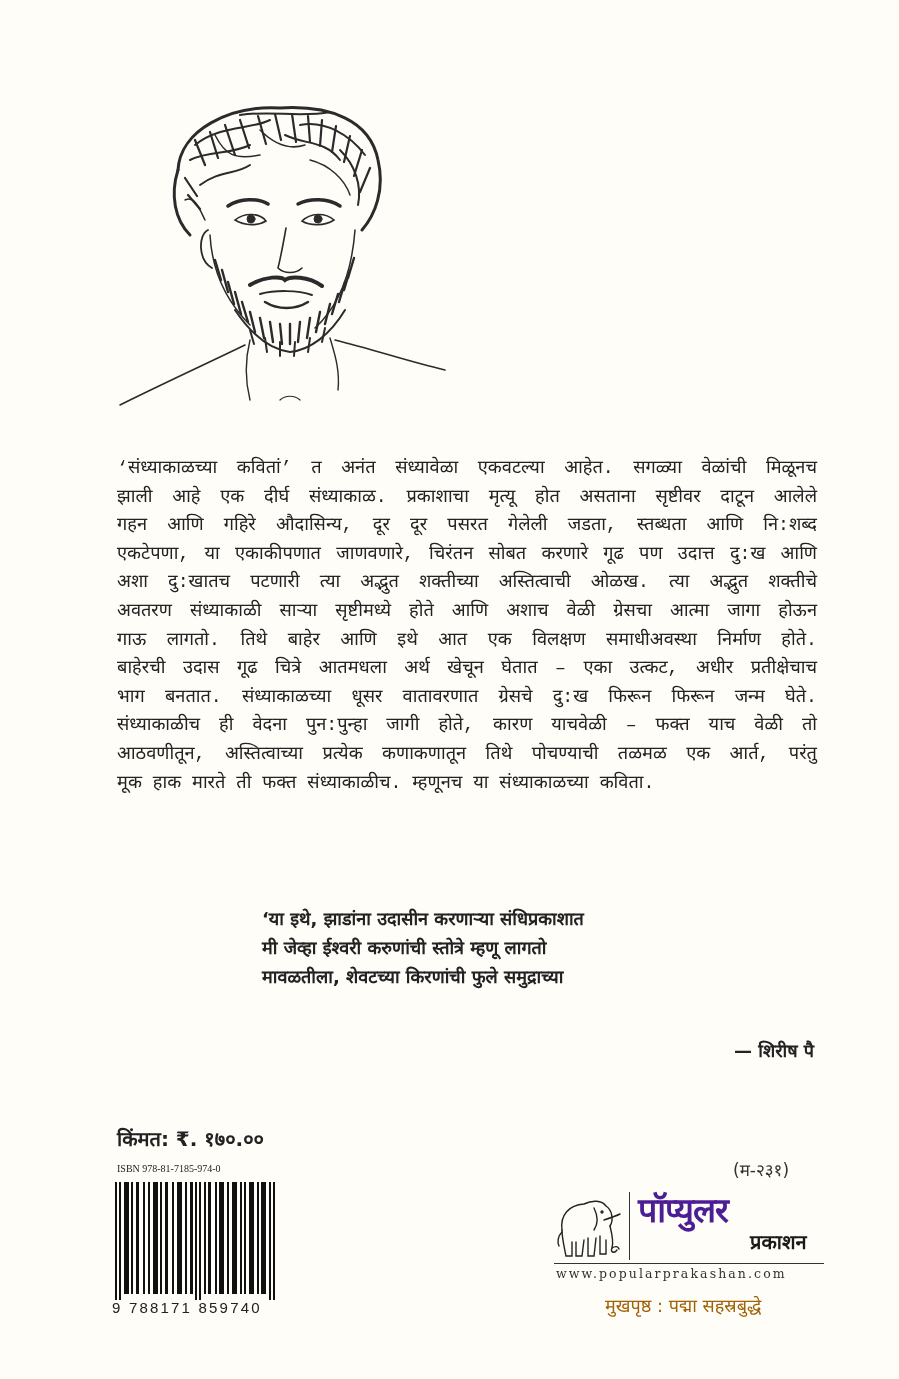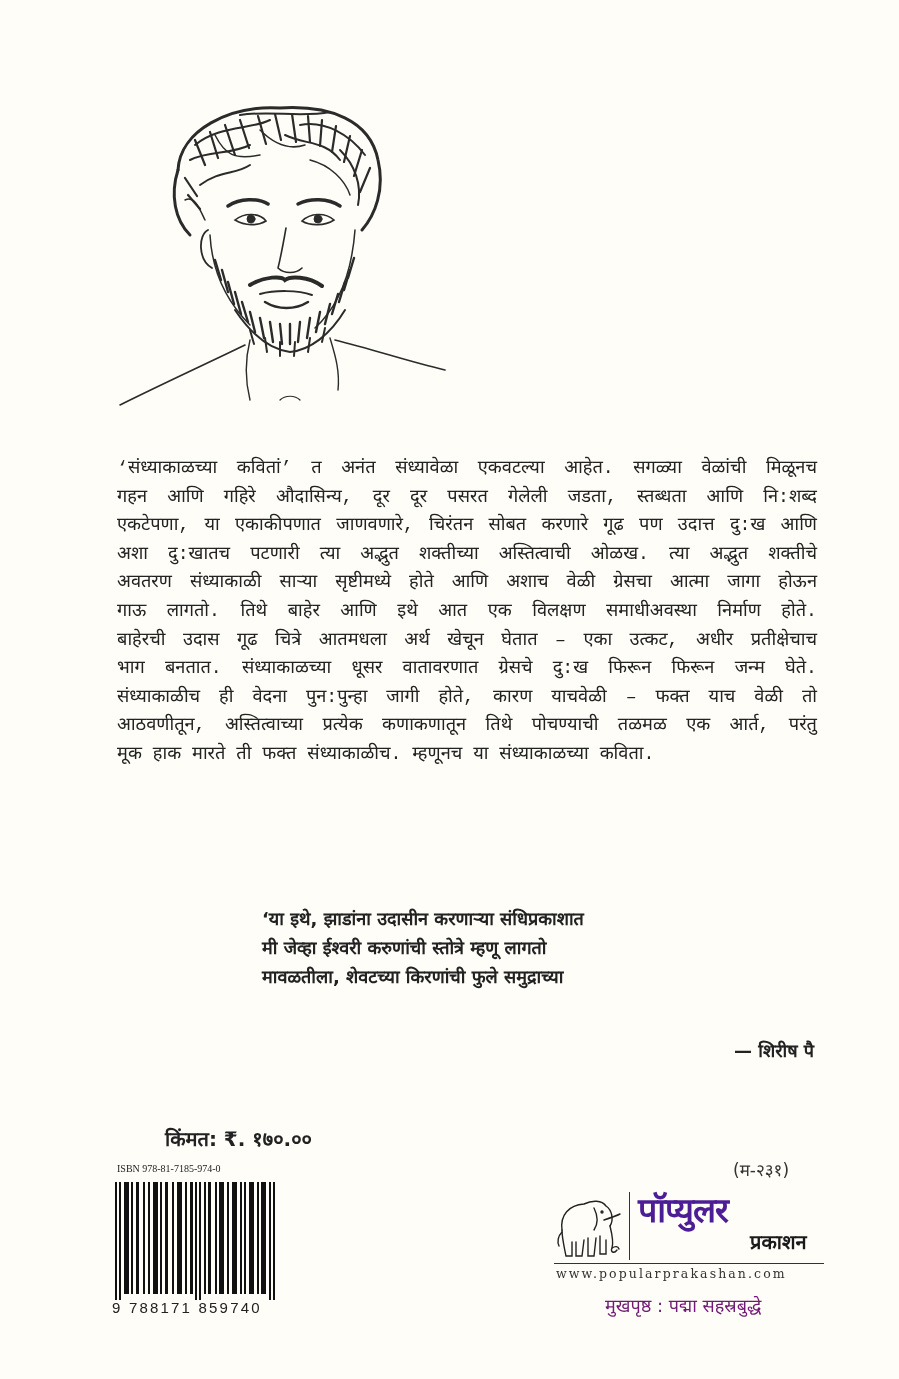--- a/index.html
+++ b/index.html
@@ -32,21 +32,21 @@
       font-size: 18px; line-height: 29px;
       color: #222;
     }
     .quote .qline { display: block; white-space: nowrap; }
     .attribution {
       position: absolute; left: 734px; top: 1038px;
       font-weight: bold; font-size: 18px; color: #222; white-space: nowrap;
     }
     .price {
       position: absolute; left: 117px; top: 1125px;
-      font-weight: bold; font-size: 20px; color: #222; white-space: nowrap; margin-left: 48px;
+      font-weight: bold; font-size: 20px; color: #222; white-space: nowrap;
     }
     .isbn-text {
       position: absolute; left: 117px; top: 1163px;
       font-family: Liberation Serif, serif;
       font-size: 10px; color: #222; white-space: nowrap;
     }
     .barcode {
       position: absolute; left: 112px; top: 1182px;
       width: 170px; height: 145px;
     }
@@ -80,21 +80,21 @@
     .logo-rule {
       position: absolute; left: 554px; top: 1263px; width: 270px; height: 1px; background: #333;
     }
     .website {
       position: absolute; left: 556px; top: 1266px;
       font-family: "DejaVu Serif", serif;
       font-size: 12.5px; color: #333; letter-spacing: 2.1px; white-space: nowrap;
     }
     .cover-credit {
       position: absolute; left: 605px; top: 1293px;
-      font-size: 18px; color: #701a75; white-space: nowrap;
+      font-size: 18px; color: #a16207; white-space: nowrap;
     }
   </style>
 </head>
 <body>
 
 <div class="portrait">
   <svg width="400" height="330" viewBox="0 0 400 330" xmlns="http://www.w3.org/2000/svg">
     <g fill="none" stroke="#2b2b2b" stroke-linecap="round">
 
       <path d="M78,70 C80,30 130,5 180,8 C230,5 270,20 278,60 C285,90 275,115 262,130" stroke-width="3"></path>
@@ -141,20 +141,21 @@
       <path d="M230,238 C235,255 240,270 238,290" stroke-width="1.4"></path>
       <path d="M145,245 C110,262 60,285 20,305" stroke-width="1.6"></path>
       <path d="M235,240 C275,250 310,262 345,270" stroke-width="1.6"></path>
       <path d="M180,300 C185,295 195,295 200,300" stroke-width="1.2"></path>
     </g>
   </svg>
 </div>
 
 <div class="blurb">
   <span class="line">‘संध्याकाळच्या कवितां’ त  अनंत संध्यावेळा एकवटल्या आहेत. सगळ्या वेळांची मिळूनच</span>
+  <span class="line">झाली आहे एक दीर्घ संध्याकाळ. प्रकाशाचा मृत्यू होत असताना सृष्टीवर दाटून आलेले</span>
   <span class="line">गहन आणि गहिरे औदासिन्य, दूर दूर पसरत गेलेली जडता, स्तब्धता आणि नि:शब्द</span>
   <span class="line">एकटेपणा, या एकाकीपणात जाणवणारे, चिरंतन सोबत करणारे गूढ पण उदात्त दु:ख आणि</span>
   <span class="line">अशा दु:खातच पटणारी त्या अद्भुत शक्तीच्या अस्तित्वाची ओळख. त्या अद्भुत शक्तीचे</span>
   <span class="line">अवतरण संध्याकाळी साऱ्या सृष्टीमध्ये होते आणि अशाच वेळी ग्रेसचा आत्मा जागा होऊन</span>
   <span class="line">गाऊ लागतो. तिथे बाहेर आणि इथे आत एक विलक्षण समाधीअवस्था निर्माण होते.</span>
   <span class="line">बाहेरची उदास गूढ चित्रे आतमधला अर्थ खेचून घेतात – एका उत्कट, अधीर प्रतीक्षेचाच</span>
   <span class="line">भाग बनतात. संध्याकाळच्या धूसर वातावरणात ग्रेसचे दु:ख फिरून फिरून जन्म घेते.</span>
   <span class="line">संध्याकाळीच ही वेदना पुन:पुन्हा जागी होते, कारण याचवेळी – फक्त  याच वेळी तो</span>
   <span class="line">आठवणीतून, अस्तित्वाच्या प्रत्येक कणाकणातून तिथे पोचण्याची तळमळ एक आर्त, परंतु</span>
   <span class="line last">मूक हाक मारते ती फक्त संध्याकाळीच. म्हणूनच या संध्याकाळच्या कविता.</span>

